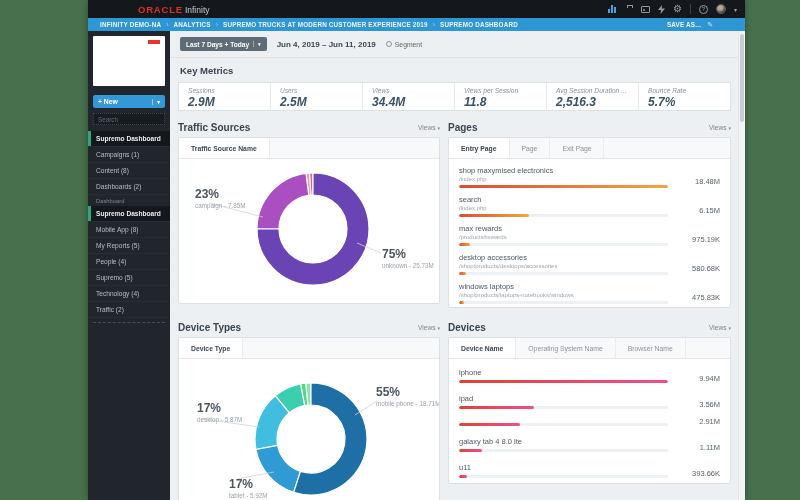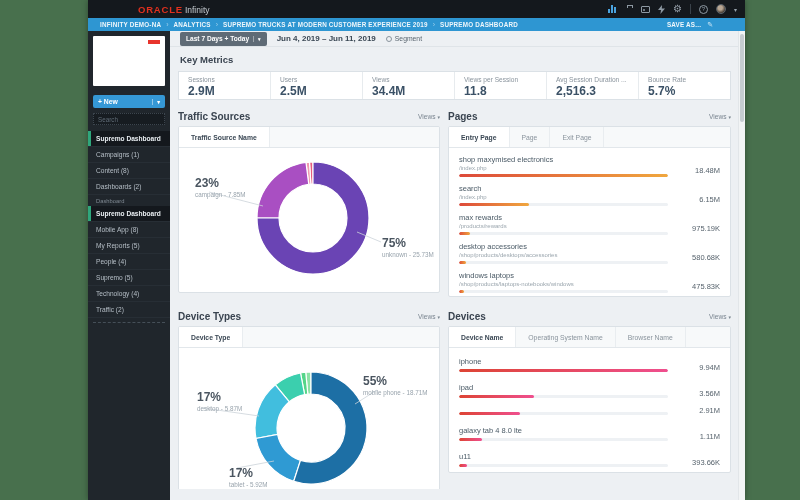--- a/index.html
+++ b/index.html
@@ -50,31 +50,31 @@
   .search-in { display:block; width:72px; margin:0 5px 6px 5px; height:12px; background:#171c21; border:1px dotted #3c454e; color:#8a949d; font-size:6.3px; padding:0 4px; outline:none; font-family:"Liberation Sans",sans-serif; }
   .search-in::placeholder { color:#5f6b76; }
   .side-item { height:16px; display:flex; align-items:center; padding-left:8px; font-size:6.6px; color:#b6bfc7; border-bottom:1px solid #272e35; position:relative; cursor:pointer; }
   .side-item.active { background:#14181d; color:#e9eef2; font-weight:bold; }
   .side-item.active::before { content:''; position:absolute; left:0; top:0; bottom:0; width:3px; background:#2fa77c; }
   .side-item.section { height:11px; font-size:5.8px; color:#7f8992; border-bottom:none; cursor:default; }
   .dash-sep { margin:4px 5px; border-top:1px dashed #454f58; }
 
   
   .content { flex:1; position:relative; background:#edf0f3; overflow:hidden; }
-  .toolbar { height:16px; display:flex; align-items:center; gap:10px; padding:0 10px; border-bottom:1px solid #dfe4e8; }
+  .toolbar { height:27px; display:flex; align-items:center; gap:10px; padding:0 10px; border-bottom:1px solid #dfe4e8; }
   .range-btn { height:14px; background:#5f6b76; color:#fff; border:none; border-radius:2px; font-size:6.6px; font-weight:bold; display:flex; align-items:center; gap:4px; padding:0 6px; font-family:"Liberation Sans",sans-serif; cursor:pointer; }
   .rb-caret { font-size:5px; border-left:1px solid rgba(255,255,255,.4); padding-left:4px; }
   .date-range { font-size:8px; color:#3a4754; font-weight:bold; }
   .segment { display:flex; align-items:center; gap:3px; font-size:6.8px; color:#5a6670; cursor:pointer; }
   .seg-icon { width:6px; height:6px; border:1px solid #8a949d; border-radius:50%; display:inline-block; }
 
   .scrolly { padding:5px 14px 0 8px; height:442px; overflow:hidden; }
   .km-title { font-size:9.5px; color:#3a4450; font-weight:bold; margin:2px 0 6px 2px; }
   .metrics-card { background:#fff; border:1px solid #dbe1e6; display:flex; height:29px; }
-  .metric { flex:1; padding:4px 9px; border-right:1px solid #e7ebee; overflow:hidden; }
+  .metric { flex:1; padding:4px 9px; border-right:1px solid #e7ebee; overflow:hidden;font-style:italic; }
   .metric:last-child { border-right:none; }
   .metric .mlabel { font-size:6.6px; color:#8a949d; white-space:nowrap; }
   .metric .mvalue { font-size:12px; color:#3b5166; font-weight:bold; margin-top:1px; }
 
   .grid { display:grid; grid-template-columns:262px 1fr; column-gap:8px; row-gap:13px; margin-top:10px; }
   .panel-head { display:flex; align-items:center; height:12px; margin-bottom:4px; }
   .panel-title { font-size:10px; font-weight:bold; color:#3a4450; }
   .views { margin-left:auto; font-size:6.6px; color:#7a8590; cursor:pointer; }
   .views .vc { font-size:5px; margin-left:2px; }
   .card { background:#fff; border:1px solid #dbe1e6; border-radius:2px; overflow:hidden; }
@@ -321,21 +321,21 @@
                     <path d="M 126.72993445416311 24.248529982227524 A 56 56 0 0 1 131.99022615623844 24.00000085292877 L 131.99406588057334 46.000000517849614 A 34 34 0 0 0 128.80031734717048 46.150893203495286 Z" fill="#8ce3a6" stroke="#ffffff" stroke-width="1.2"></path>
                     <path d="M 121.50664638319937 24.991913959193447 A 56 56 0 0 1 126.72993445416311 24.248529982227524 L 128.80031734717048 46.150893203495286 A 34 34 0 0 0 125.62903530408533 46.602233475224594 Z" fill="#55d589" stroke="#ffffff" stroke-width="1.2"></path>
                     <path d="M 96.30425657407335 36.85125840455583 A 56 56 0 0 1 121.50664638319937 24.991913959193447 L 125.62903530408533 46.602233475224594 A 34 34 0 0 0 110.32758434854453 53.80254974562318 Z" fill="#3bcfae" stroke="#ffffff" stroke-width="1.2"></path>
                     <path d="M 76.99191395919343 90.49335361680058 A 56 56 0 0 1 96.30425657407335 36.85125840455583 L 110.32758434854453 53.80254974562318 A 34 34 0 0 0 98.60223347522458 86.37096469591464 Z" fill="#41bede" stroke="#ffffff" stroke-width="1.2"></path>
                     <path d="M 114.69504831500295 133.2591649125286 A 56 56 0 0 1 76.99191395919343 90.49335361680058 L 98.60223347522458 86.37096469591464 A 34 34 0 0 0 121.4934221912518 112.33592155403522 Z" fill="#2f9ad3" stroke="#ffffff" stroke-width="1.2"></path>
                     <path d="M 132 24 A 56 56 0 1 1 114.69504831500295 133.2591649125286 L 121.4934221912518 112.33592155403522 A 34 34 0 1 0 132 46 Z" fill="#1d6fa5" stroke="#ffffff" stroke-width="1.2"></path>
                   <line x1="176" y1="56" x2="198" y2="42" stroke="#ccd3d9" stroke-width="0.8"></line>
                   <line x1="24" y1="60" x2="80" y2="68" stroke="#ccd3d9" stroke-width="0.8"></line>
                   <line x1="58" y1="120" x2="95" y2="113" stroke="#ccd3d9" stroke-width="0.8"></line>
                 </svg>
-                <div class="callout" style="left:184px;top:26px;">
+                <div class="callout" style="left:197px;top:26px;">
                   <div class="pct">55%</div>
                   <div class="sub">mobile phone - 18.71M</div>
                 </div>
                 <div class="callout" style="left:18px;top:42px;">
                   <div class="pct">17%</div>
                   <div class="sub">desktop - 5.87M</div>
                 </div>
                 <div class="callout" style="left:50px;top:118px;">
                   <div class="pct">17%</div>
                   <div class="sub">tablet - 5.92M</div>

